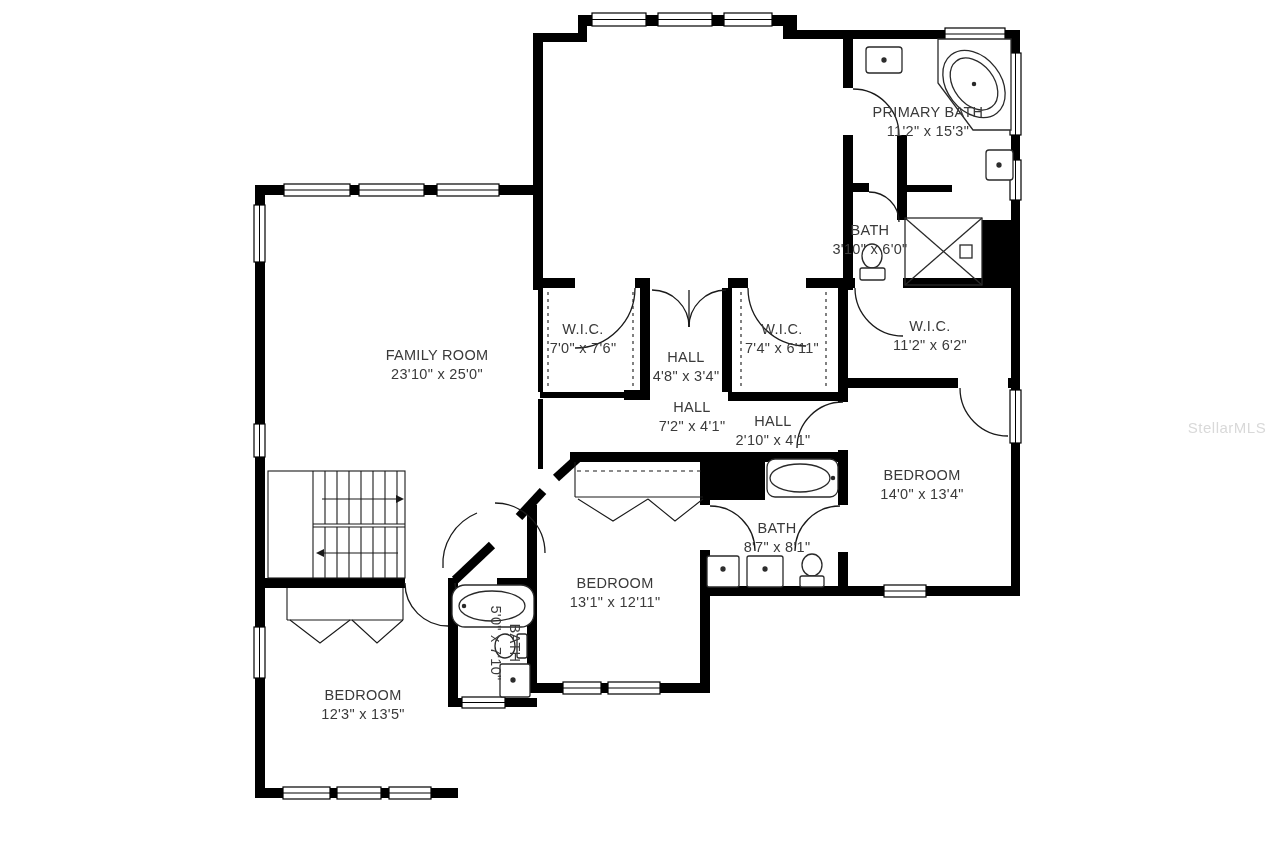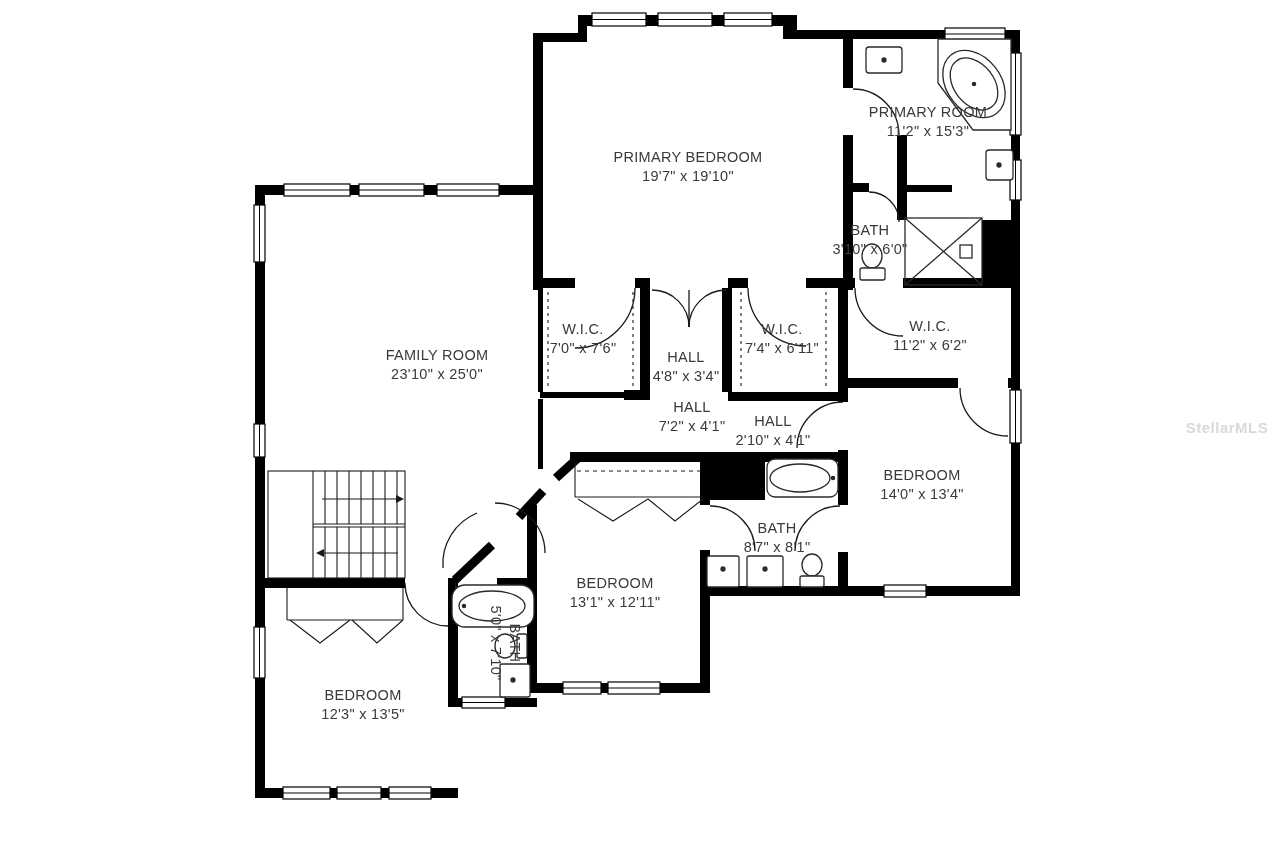--- a/index.html
+++ b/index.html
@@ -5,21 +5,21 @@
   html,body{margin:0;padding:0;background:#ffffff;}
   .canvas{position:relative;width:1280px;height:849px;background:#fff;overflow:hidden;
           font-family:"Liberation Sans", sans-serif;}
   .plan-svg{position:absolute;left:0;top:0;}
   .room-label{position:absolute;transform:translate(-50%,-50%);text-align:center;
               color:#3a3a3a;font-size:14.5px;line-height:1.3;letter-spacing:.3px;white-space:nowrap;}
   .room-label .nm{display:block;}
   .room-label .dm{display:block;}
   .room-label.rot{transform:translate(-50%,-50%) rotate(90deg);}
   .watermark{position:absolute;transform:translate(-50%,-50%);color:#d9d9d9;font-size:15px;
-             letter-spacing:.5px;white-space:nowrap;font-weight:bold;}
+             letter-spacing:.5px;white-space:nowrap;}
 </style>
 </head>
 <body>
 
 <div class="canvas">
 
 <svg class="plan-svg" width="1280" height="849" viewBox="0 0 1280 849">
 
   <g fill="#000000">
     <rect x="533" y="33" width="54" height="9"></rect>
@@ -217,26 +217,22 @@
     <rect x="452" y="585" width="82" height="42" rx="13"></rect>
     <ellipse cx="492" cy="606" rx="33" ry="15"></ellipse>
     <circle cx="464" cy="606" r="1.6" fill="#2a2a2a"></circle>
     <ellipse cx="505" cy="646" rx="10" ry="12"></ellipse>
     <rect x="517" y="634" width="10" height="24" rx="2"></rect>
     <rect x="500" y="664" width="30" height="33" rx="2"></rect>
     <circle cx="513" cy="680" r="2" fill="#2a2a2a"></circle>
   </g>
 </svg>
 
-  <div class="room-label" style="left:688px;top:167px">
-    <span class="nm">PRIMARY BEDROOM</span>
-    <span class="dm">19'7" x 19'10"</span>
-  </div>
   <div class="room-label" style="left:928px;top:122px">
-    <span class="nm">PRIMARY ROOM</span>
+    <span class="nm">PRIMARY BATH</span>
     <span class="dm">11'2" x 15'3"</span>
   </div>
   <div class="room-label" style="left:870px;top:240px">
     <span class="nm">BATH</span>
     <span class="dm">3'10" x 6'0"</span>
   </div>
   <div class="room-label" style="left:583px;top:339px">
     <span class="nm">W.I.C.</span>
     <span class="dm">7'0" x 7'6"</span>
   </div>

